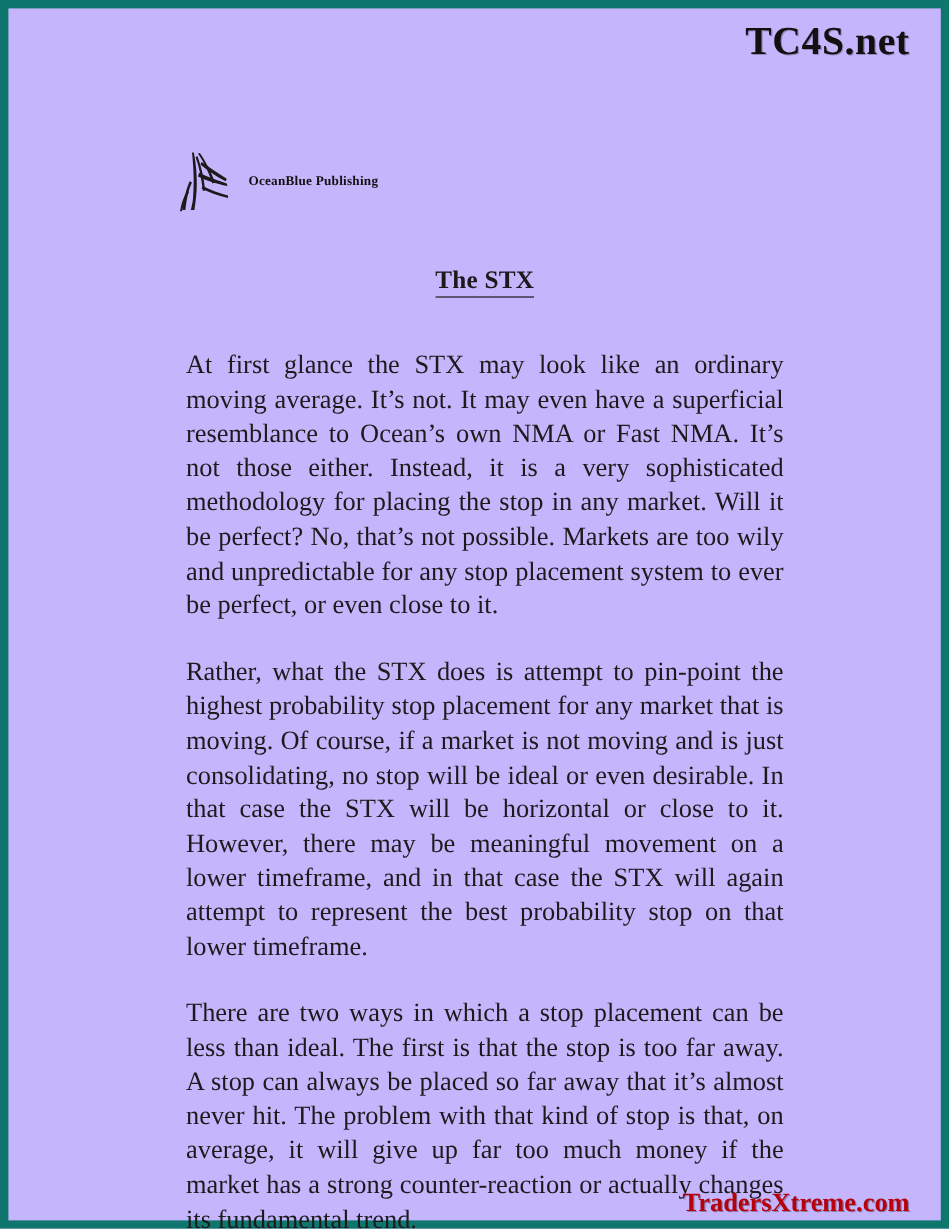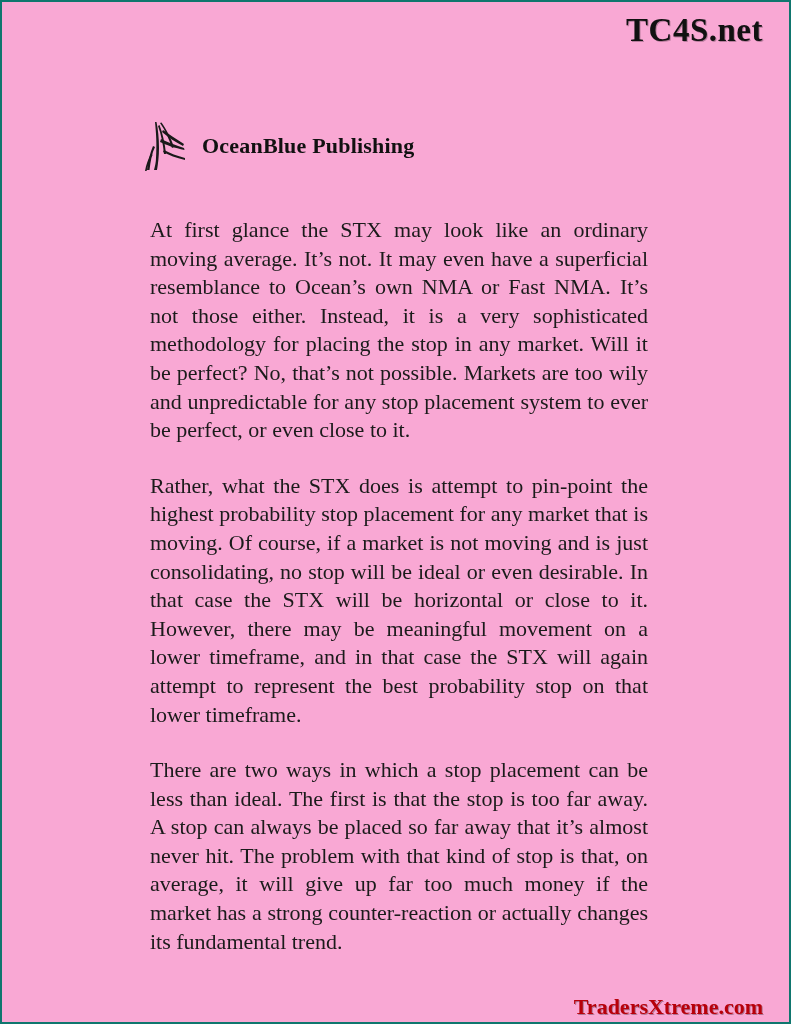--- a/index.html
+++ b/index.html
@@ -12,23 +12,23 @@
     background: #ffffff;
     font-family: "Liberation Serif", serif;
     color: #1a1a1a;
     position: relative;
     overflow: hidden;
   }
 
   .page {
     position: absolute;
     inset: 0;
-    border: 2px solid #0f766e;
+    border: 7px solid #0f766e;
     box-sizing: border-box;
-    background: #f9a8d4;
+    background: #c4b5fd;
   }
 
   
   .watermark-top {
     position: absolute;
     top: 10px;
     right: 26px;
     font-family: "Liberation Serif", serif;
     font-weight: bold;
     font-size: 33px;
@@ -46,21 +46,21 @@
     align-items: center;
     gap: 12px;
   }
   .publisher-mark {
     width: 46px;
     height: 52px;
     position: relative;
   }
   .publisher-name {
     font-family: "Liberation Serif", serif;
-    font-size: 22px;
+    font-size: 11px;
     font-weight: bold;
     color: #111111;
     letter-spacing: 0.2px;
   }
 
   
   .content {
     position: absolute;
     top: 214px;
     left: 148px;
@@ -150,20 +150,23 @@
           <path d="M9 26 C6 33, 4 41, 3 50 L5.5 50 C6.5 41, 8 33, 11 27 Z"></path>
           <path d="M7 34 C4 39, 2 45, 1 51 L2.6 51 C4 45, 6 39, 8.6 35 Z"></path>
           <path d="M20 30 C26 33, 33 36, 41 38 L41 40 C32 38, 25 35, 19 32 Z"></path>
         </g>
       </svg>
     </div>
     <div class="publisher-name">OceanBlue Publishing</div>
   </div>
 
   <div class="content">
+    <h1 class="doc-title">
+      <span>The STX</span>
+    </h1>
 
     <p class="body-par">At first glance the STX may look like an ordinary moving average. It’s not. It may even have a superficial resemblance to Ocean’s own NMA or Fast NMA. It’s not those either. Instead, it is a very sophisticated methodology for placing the stop in any market. Will it be perfect? No, that’s not possible. Markets are too wily and unpredictable for any stop placement system to ever be perfect, or even close to it.</p>
     <p class="body-par">Rather, what the STX does is attempt to pin-point the highest probability stop placement for any market that is moving. Of course, if a market is not moving and is just consolidating, no stop will be ideal or even desirable. In that case the STX will be horizontal or close to it. However, there may be meaningful movement on a lower timeframe, and in that case the STX will again attempt to represent the best probability stop on that lower timeframe.</p>
     <p class="body-par">There are two ways in which a stop placement can be less than ideal. The first is that the stop is too far away. A stop can always be placed so far away that it’s almost never hit. The problem with that kind of stop is that, on average, it will give up far too much money if the market has a strong counter-reaction or actually changes its fundamental trend.</p>
   </div>
 
 
   <div class="watermark-bottom">TradersXtreme.com</div>
 
 </div>

